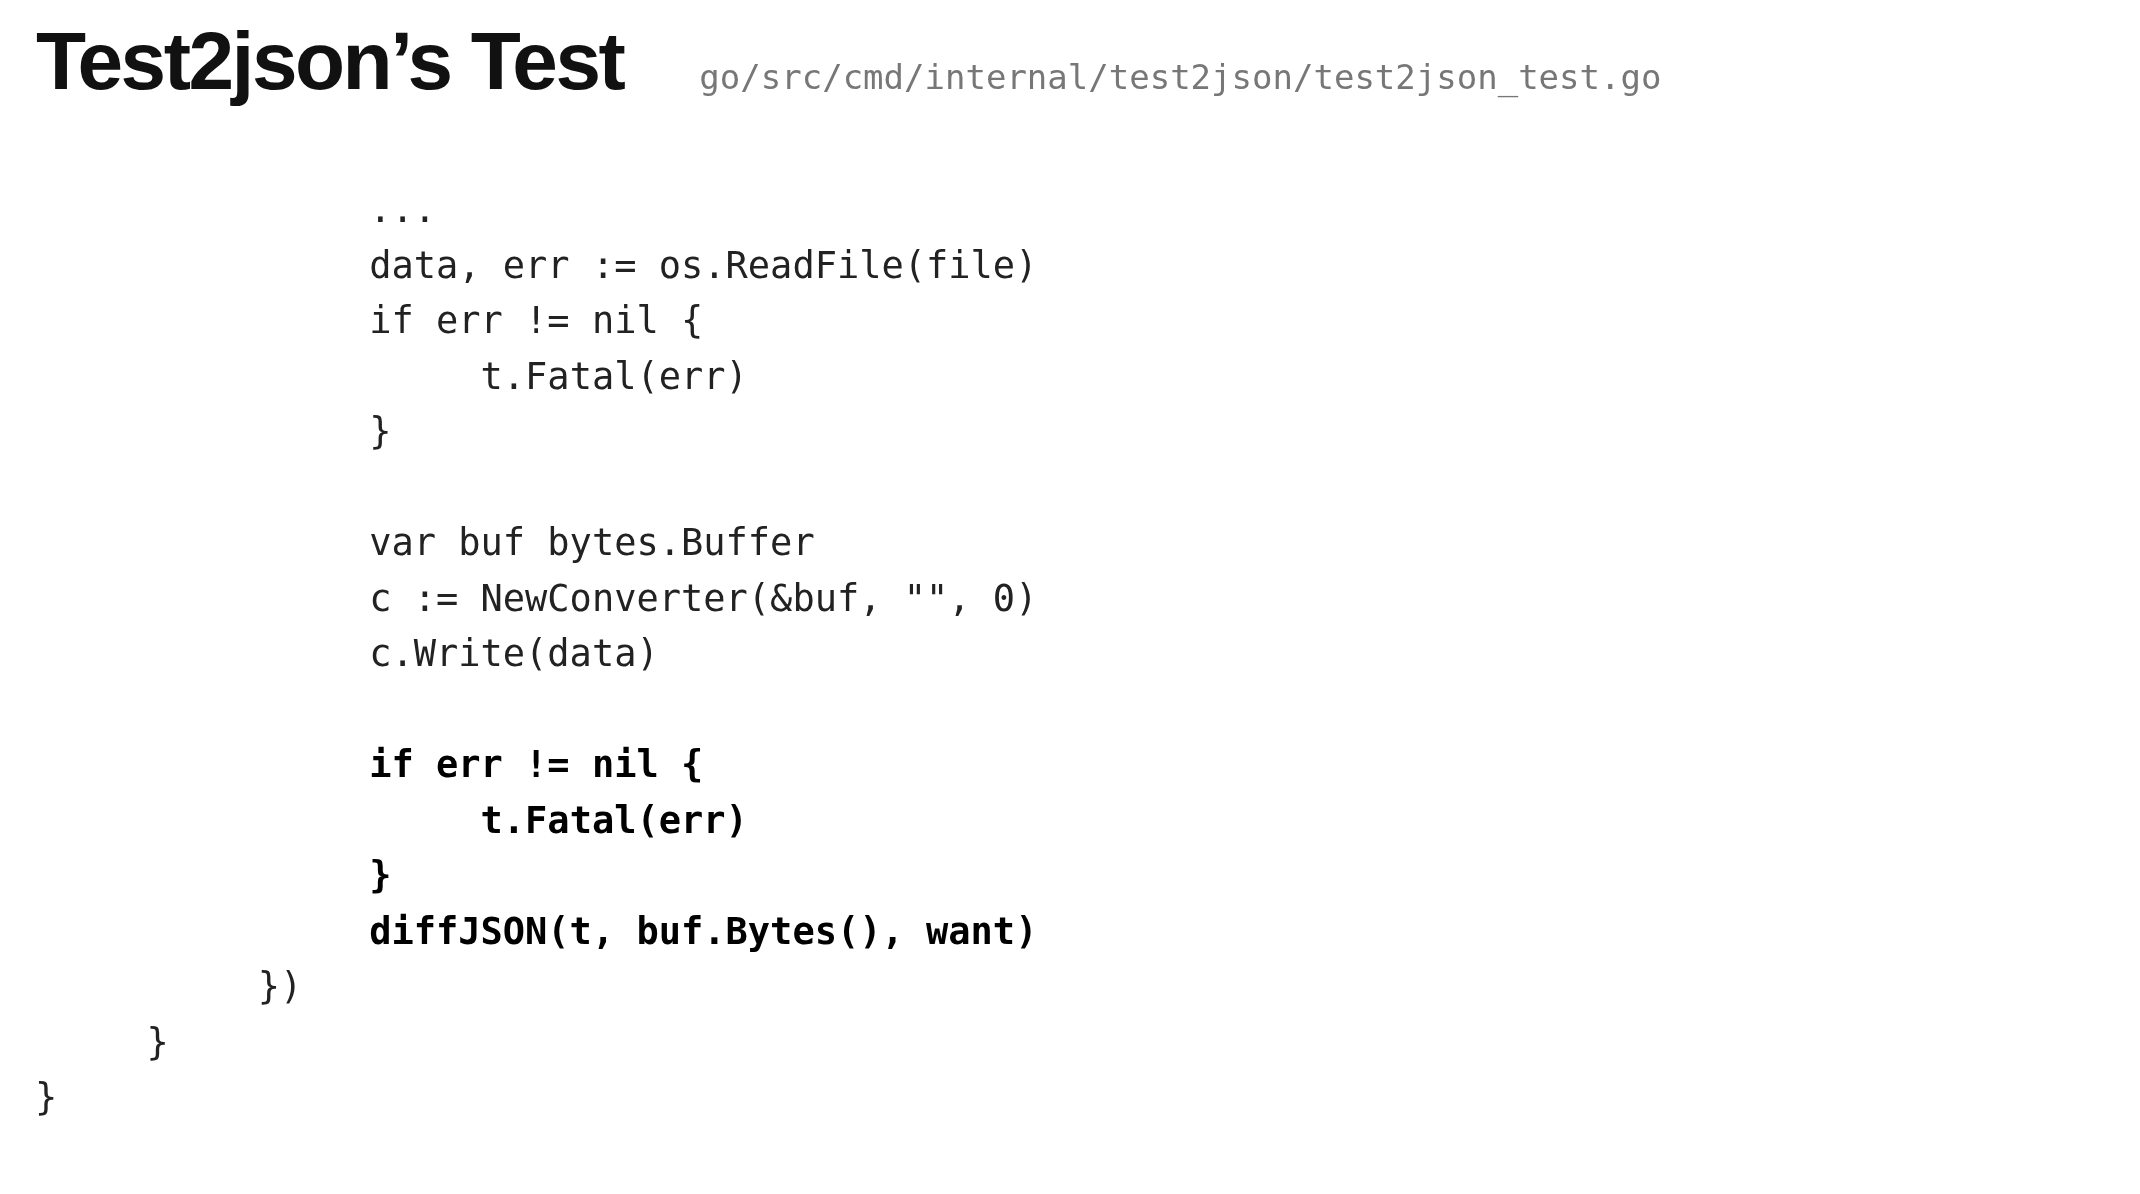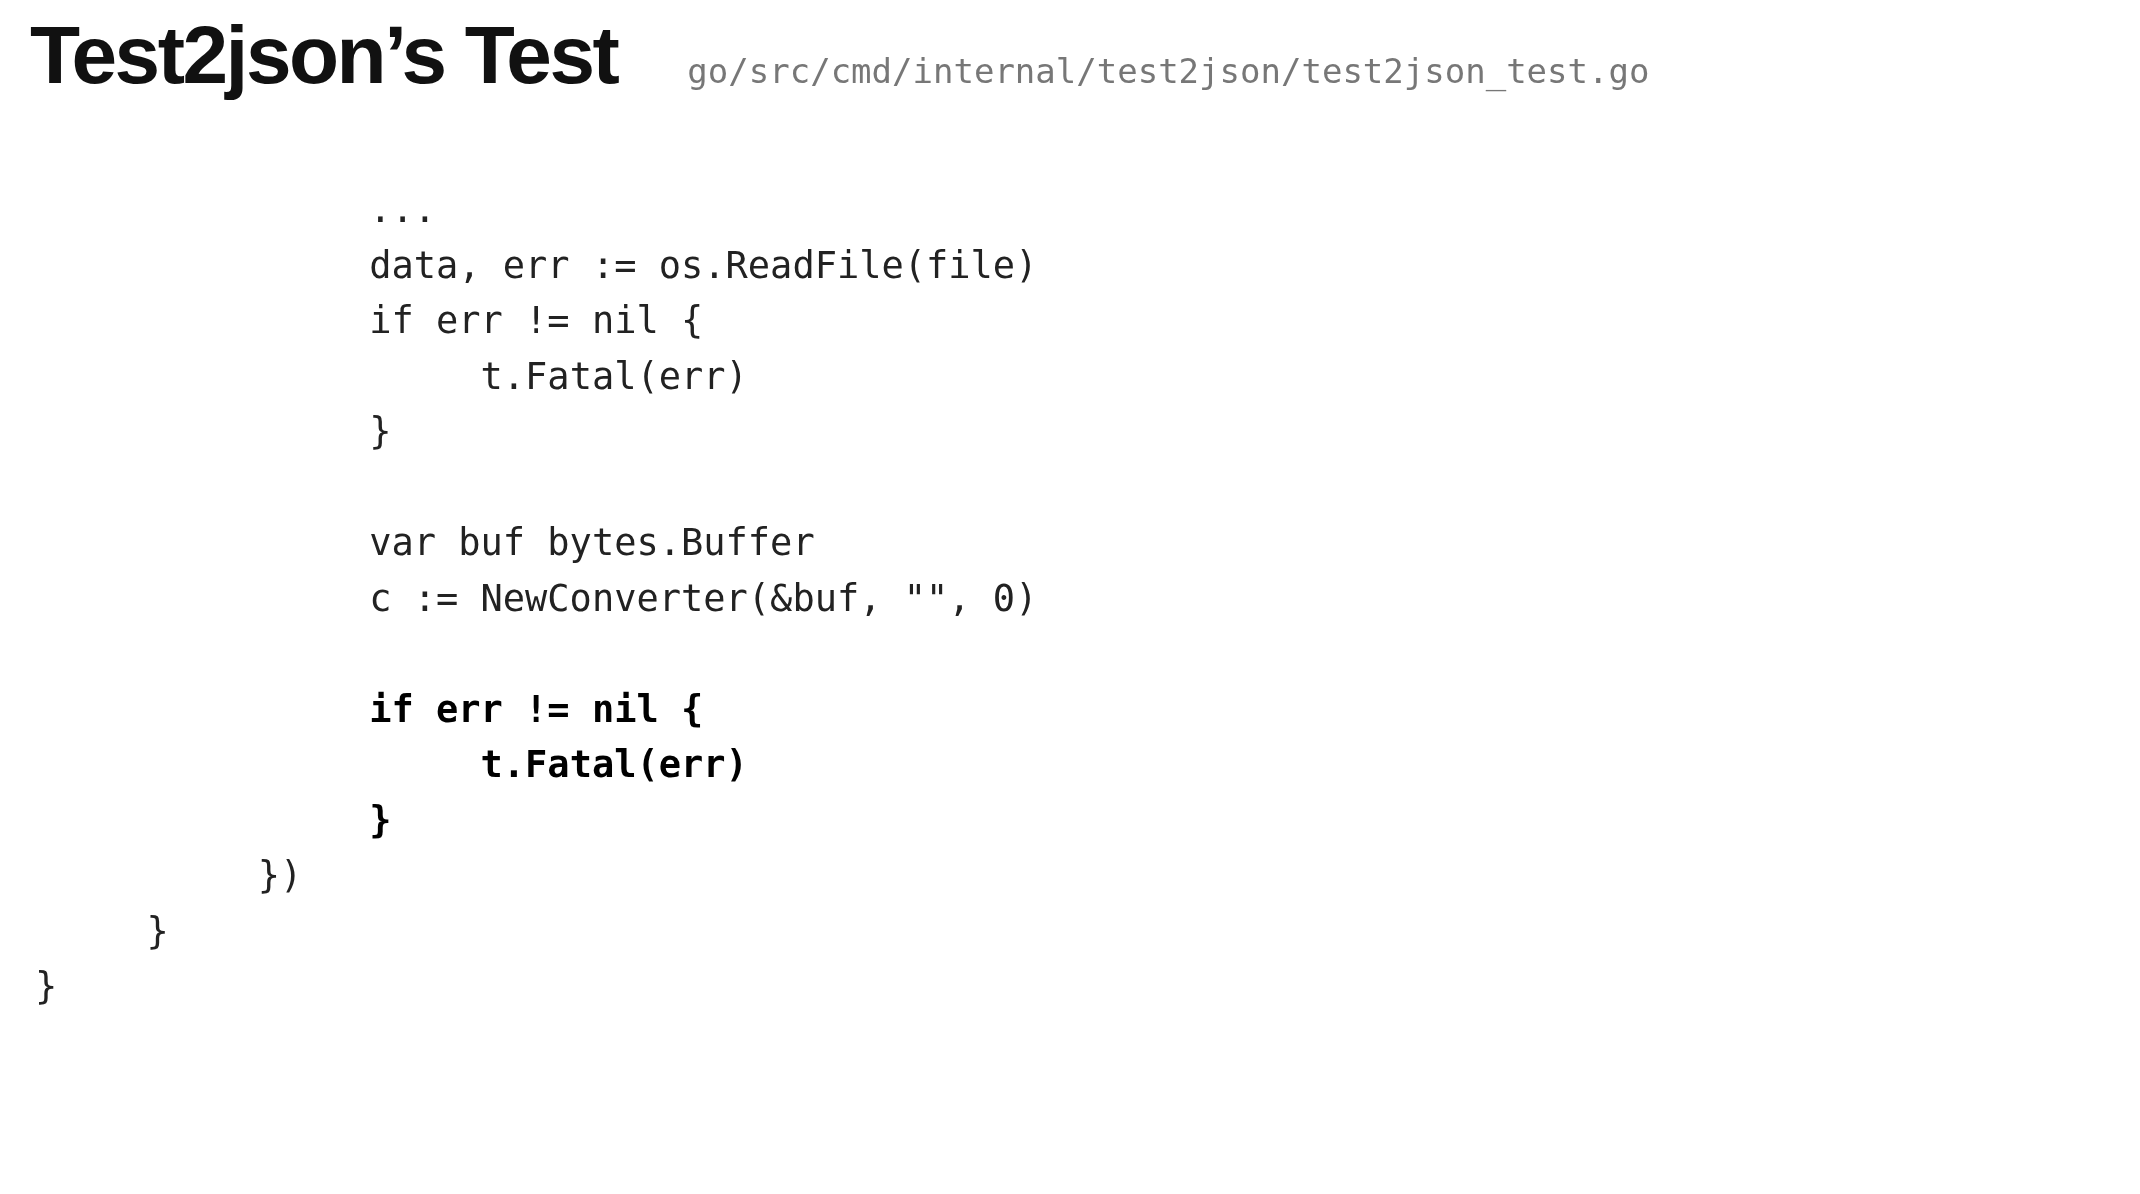--- a/index.html
+++ b/index.html
@@ -31,21 +31,21 @@
     position: absolute;
     left: 30px;
     top: 0;
     right: 20px;
     height: 112px;
     display: flex;
     align-items: baseline;
     white-space: nowrap;
   }
   .slide-title {
-    margin: 0;
+    margin: 6px;
     font-family: "Liberation Sans", sans-serif;
     font-weight: bold;
     font-size: 82px;
     line-height: 110px;
     letter-spacing: -2.5px;
     color: var(--title-color);
   }
   .file-path {
     margin-left: 70px;
     font-family: "DejaVu Sans Mono", "Liberation Mono", monospace;
@@ -85,21 +85,23 @@
 
   <div class="code-block" style="tab-size: 5;">
       <div class="code-line">			...</div>
       <div class="code-line">			data, err := os.ReadFile(file)</div>
       <div class="code-line">			if err != nil {</div>
       <div class="code-line">				t.Fatal(err)</div>
       <div class="code-line">			}</div>
       <div class="code-line"> </div>
       <div class="code-line">			var buf bytes.Buffer</div>
       <div class="code-line">			c := NewConverter(&amp;buf, "", 0)</div>
+      <div class="code-line">			c.Write(data)</div>
       <div class="code-line"> </div>
       <div class="code-line bold">			if err != nil {</div>
       <div class="code-line bold">				t.Fatal(err)</div>
       <div class="code-line bold">			}</div>
+      <div class="code-line bold">			diffJSON(t, buf.Bytes(), want)</div>
       <div class="code-line">		})</div>
       <div class="code-line">	}</div>
       <div class="code-line">}</div>
     </div>
 </div>
 
 </body></html>

